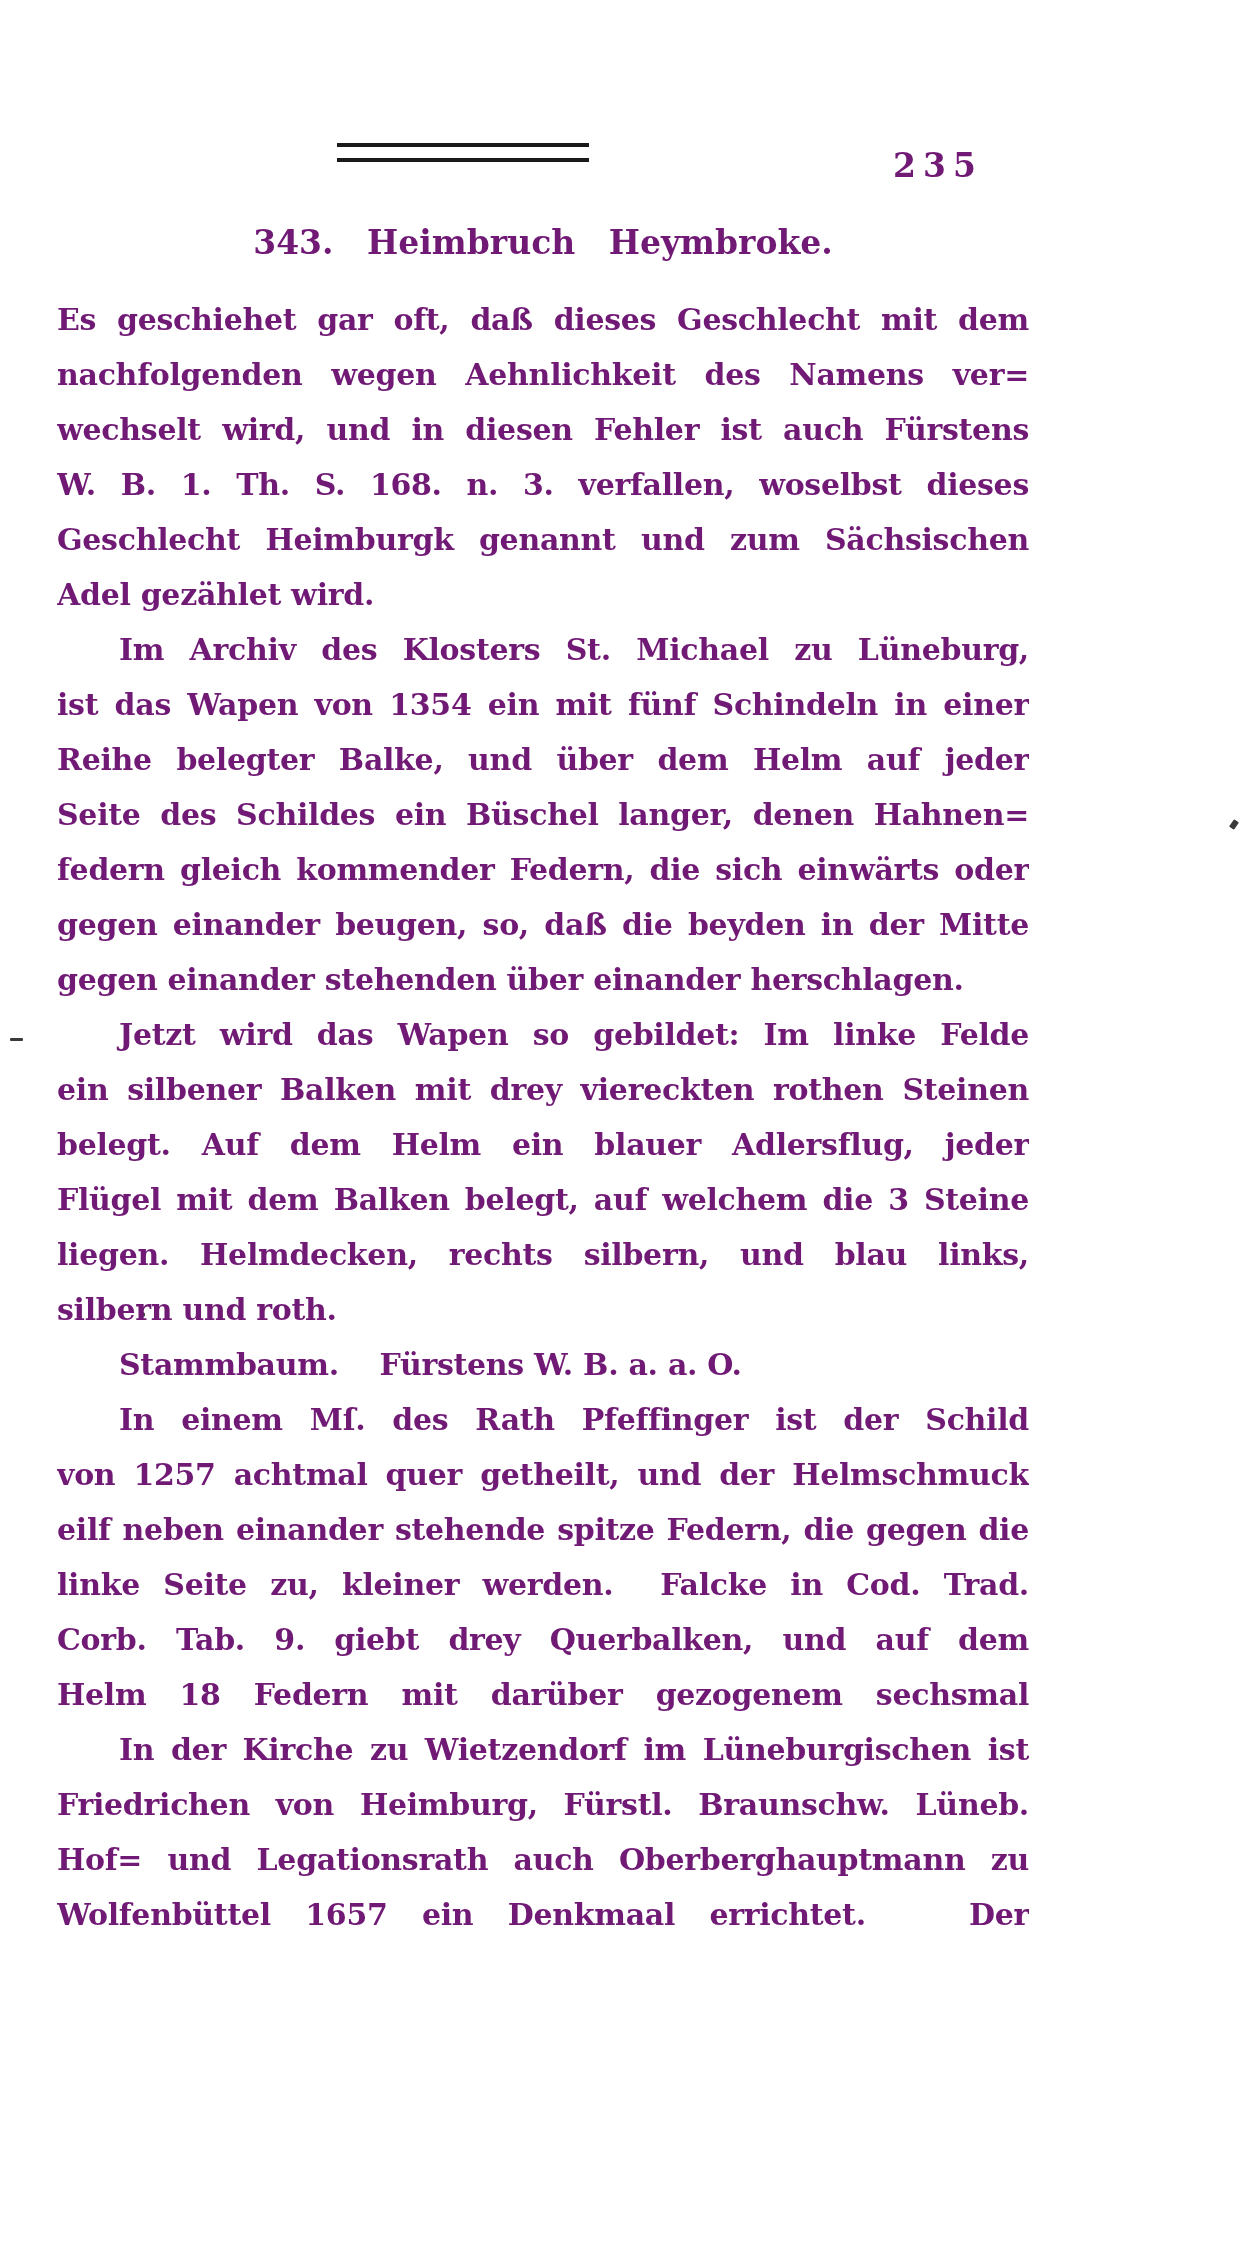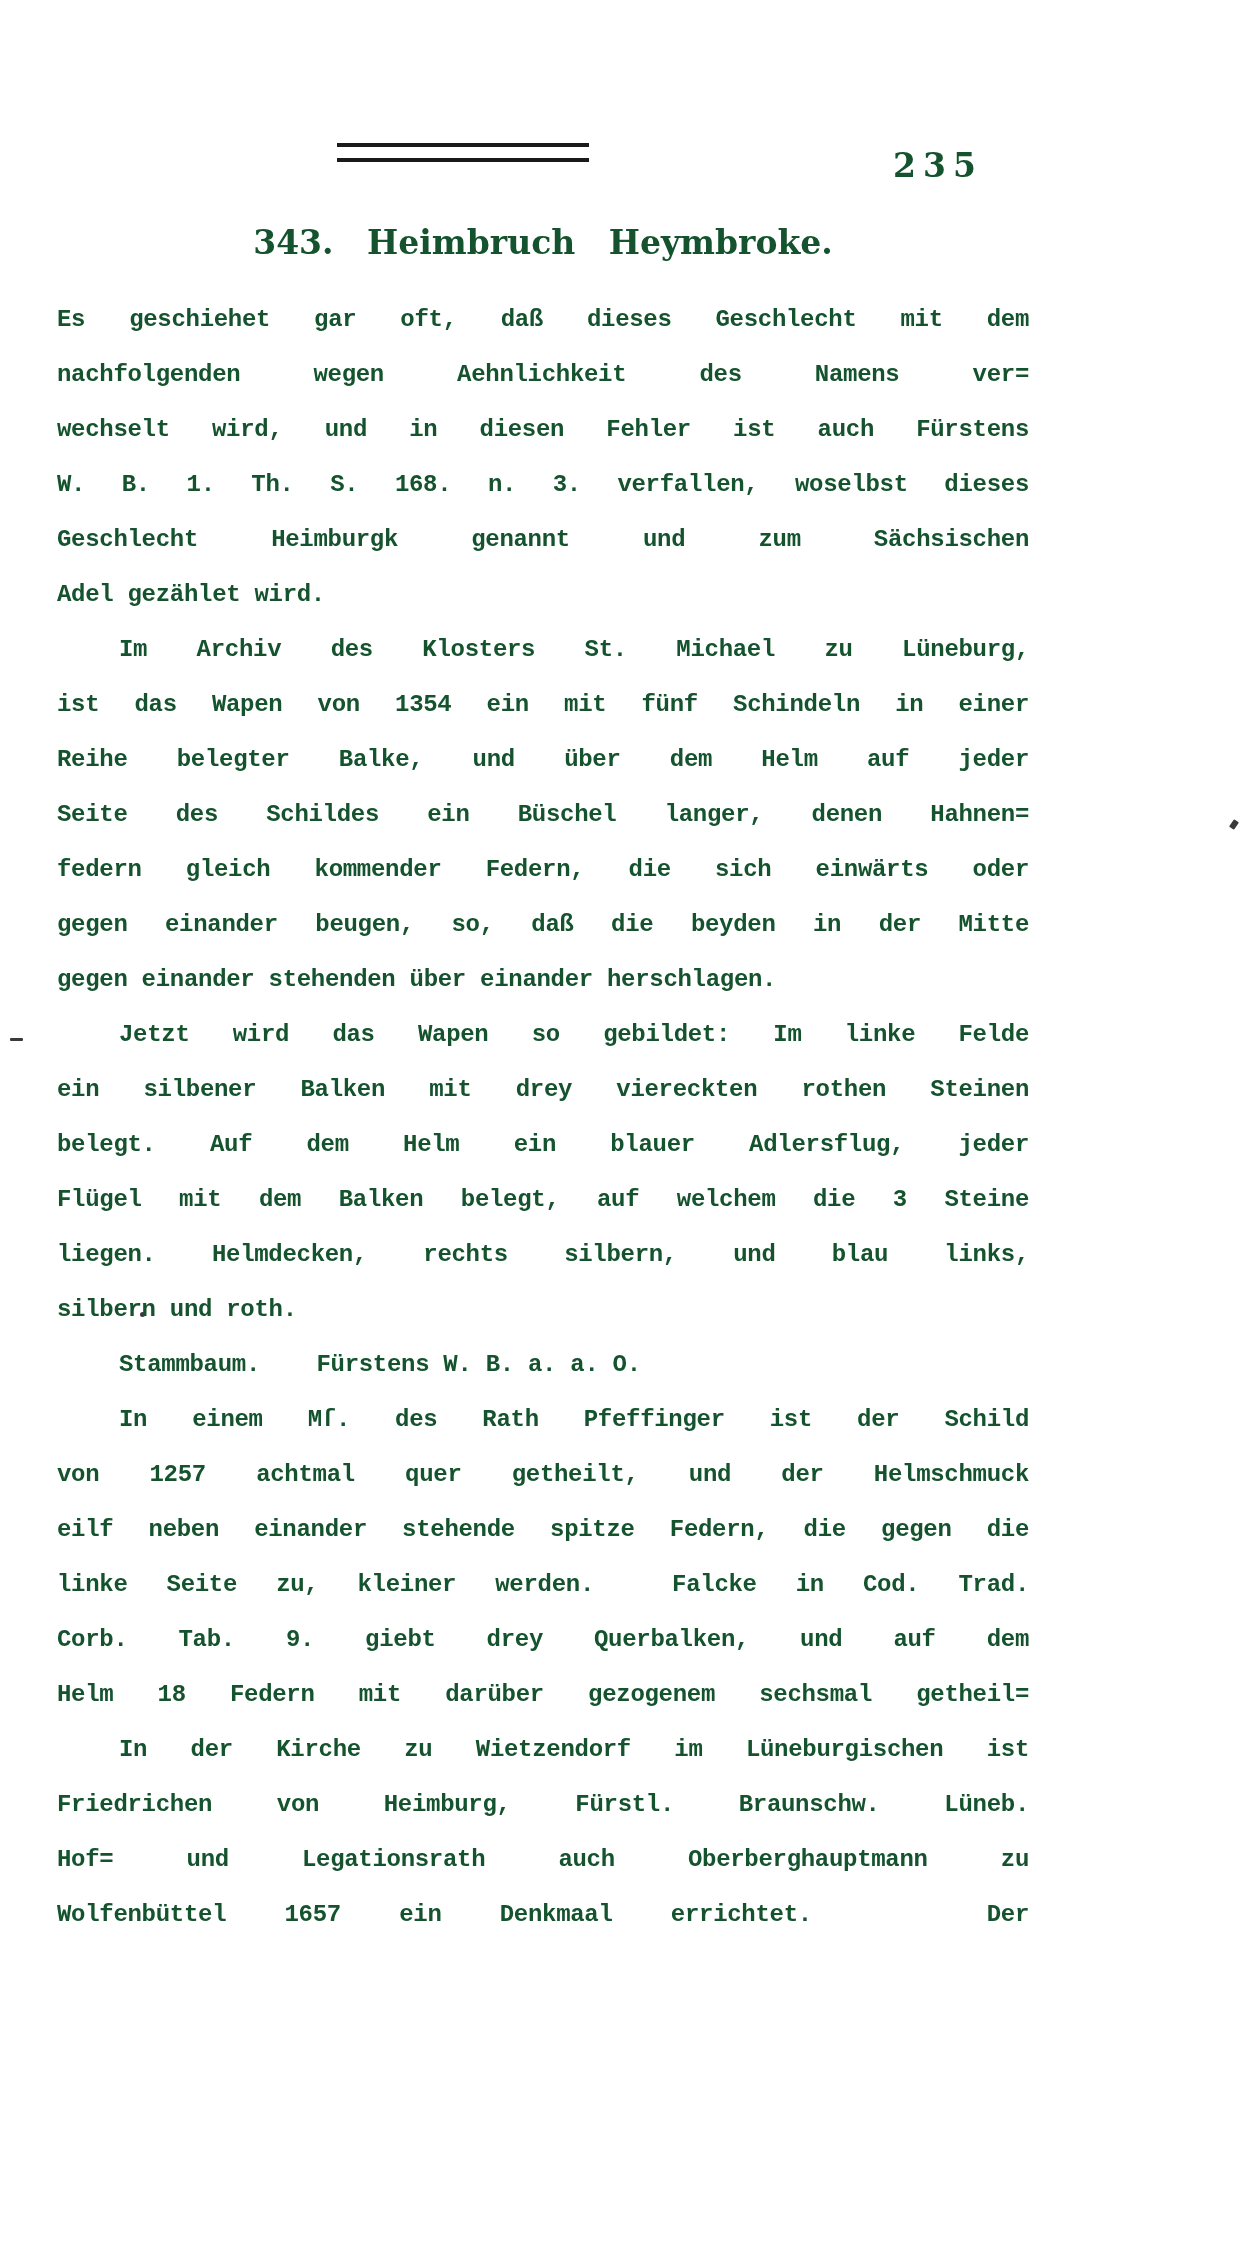--- a/index.html
+++ b/index.html
@@ -1,21 +1,21 @@
 <!DOCTYPE html>
 <html><head>
 <meta charset="utf-8">
 <style>
   html, body { margin: 0; padding: 0; background: #ffffff; }
   .page {
     position: relative;
     width: 1259px;
     height: 2267px;
     background: #ffffff;
-    color: #14532d;
+    color: #701a75;
     font-family: "DejaVu Serif", "Liberation Serif", serif;
     font-weight: bold;
     overflow: hidden;
   }
   .top-rule {
     position: absolute;
     left: 337px;
     top: 143px;
     width: 252px;
     height: 11px;
@@ -43,28 +43,27 @@
     word-spacing: 22px;
     margin: 0 0 12px 0;
   }
   .sec-heading.h2 {
     margin-top: 20px;
     line-height: 62px;
     margin-bottom: 14px;
   }
   .paragraph { margin: 0; }
   .line {
-    font-size: 24px;
+    font-size: 30px;
     line-height: 55px;
     height: 55px;
     text-align: justify;
     text-align-last: justify;
     letter-spacing: -0.3px;
     overflow: hidden;
-    font-family: Liberation Mono, monospace;
   }
   .line.last { text-align-last: left; }
   .line.indent { padding-left: 62px; }
   .catchword-row {
     font-size: 32px;
     line-height: 55px;
     text-align: right;
     padding-right: 34px;
   }
   .speck { position: absolute; background: #3a3a3a; border-radius: 1px; }

